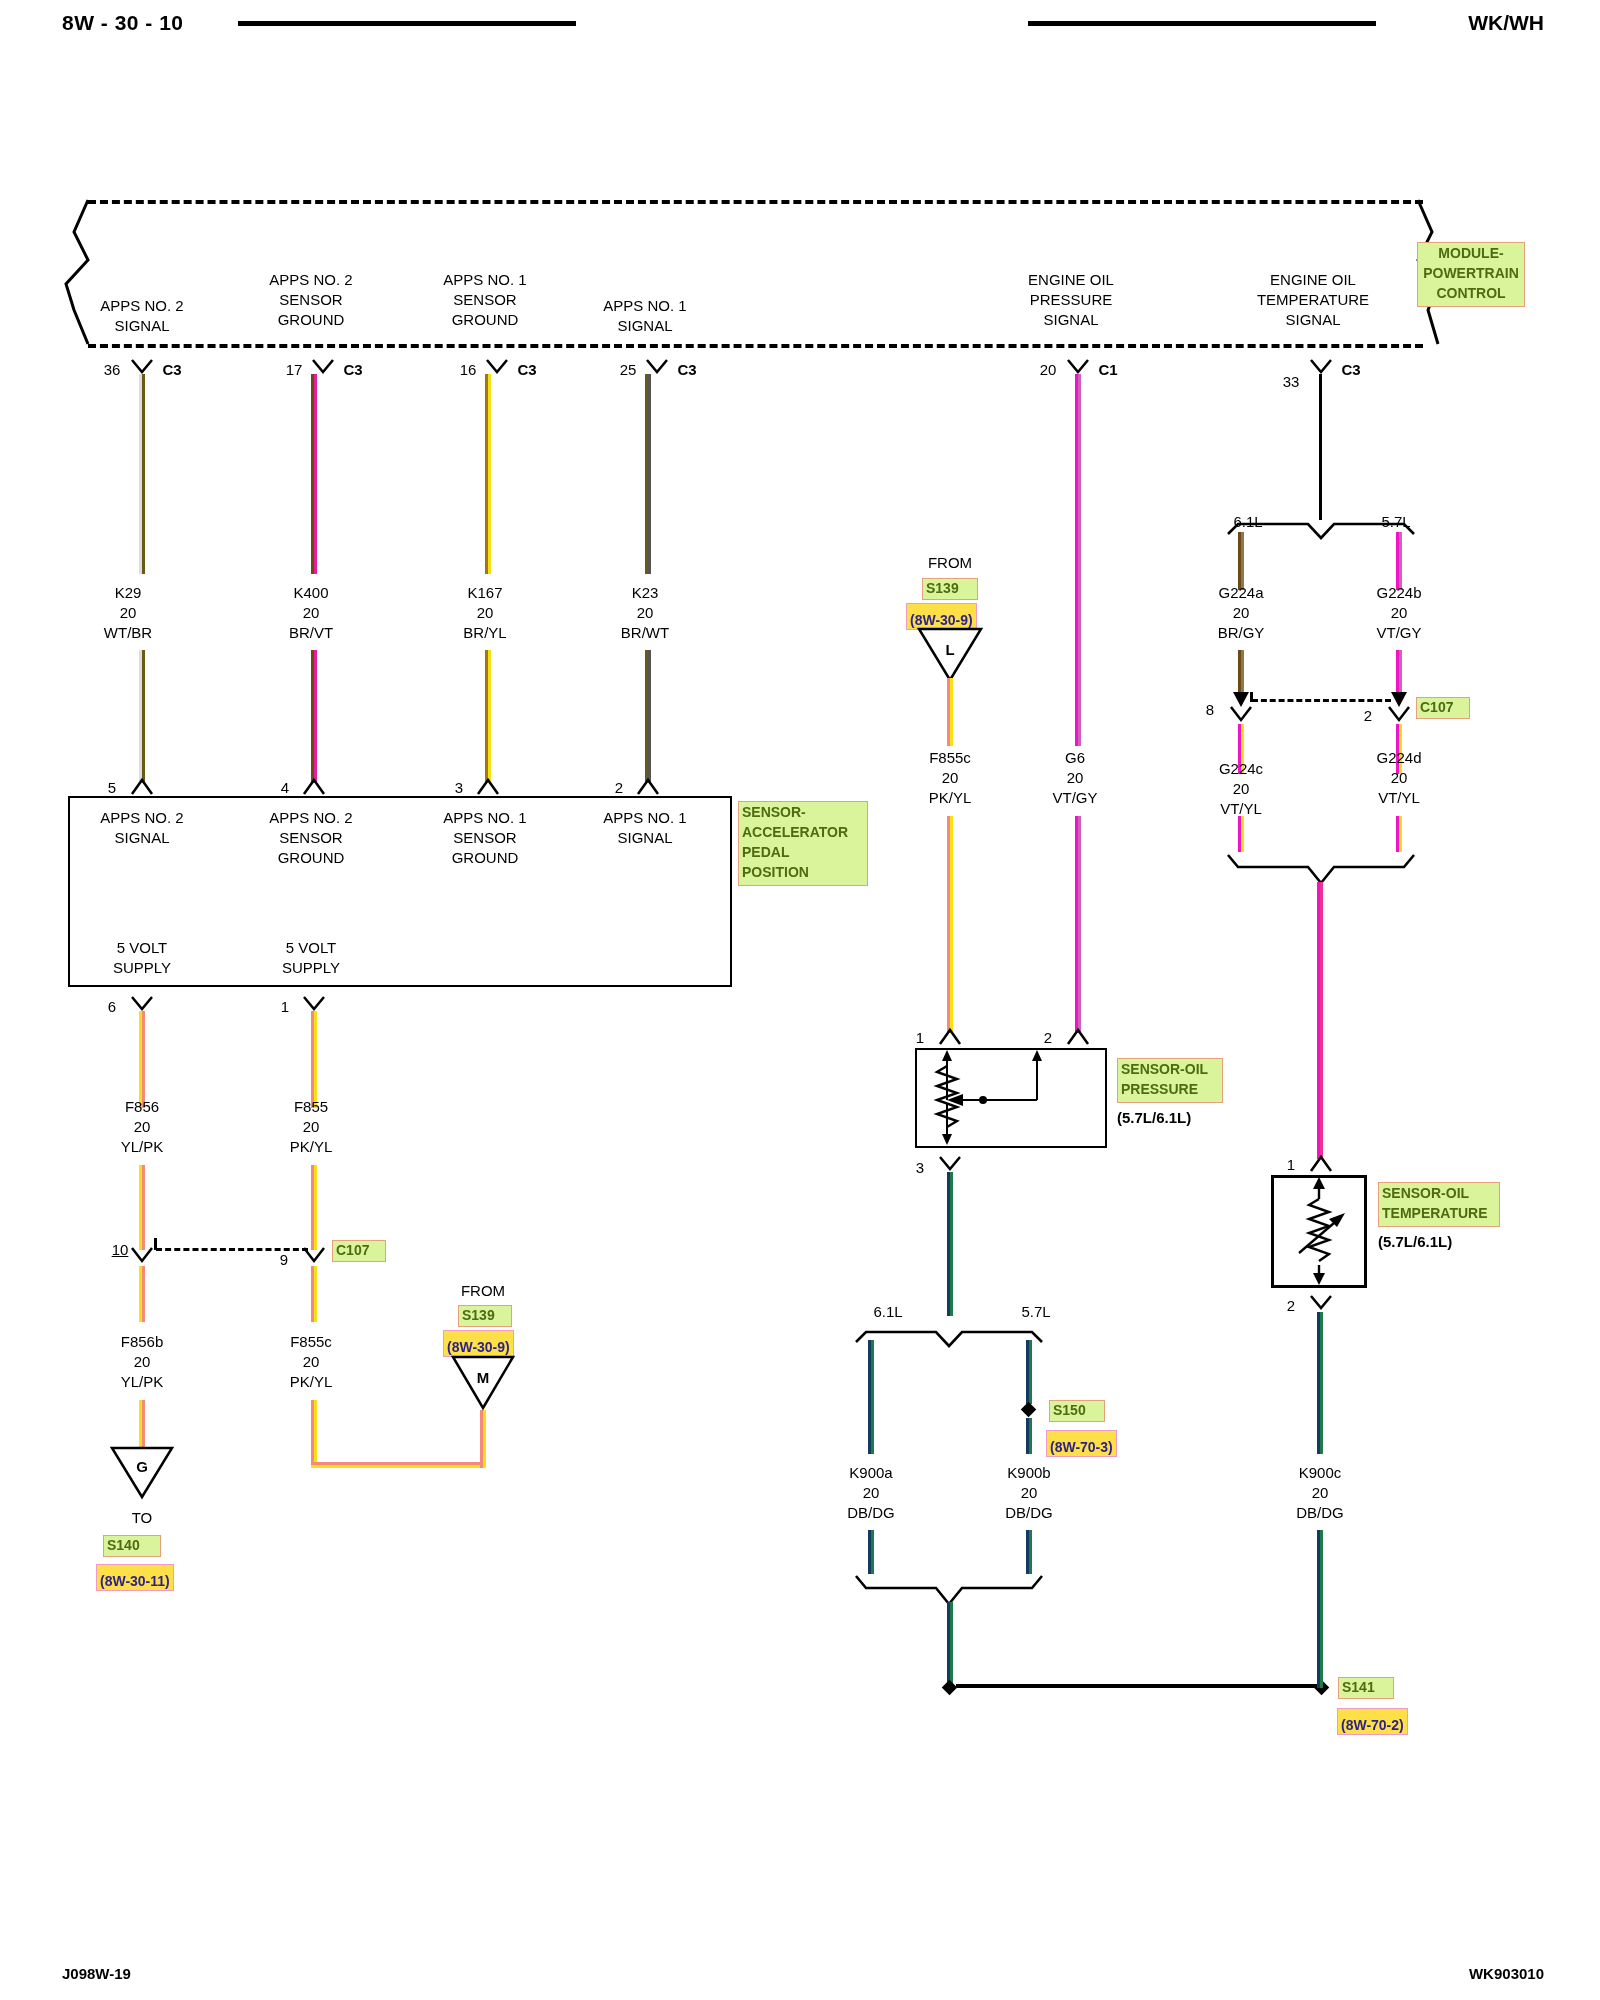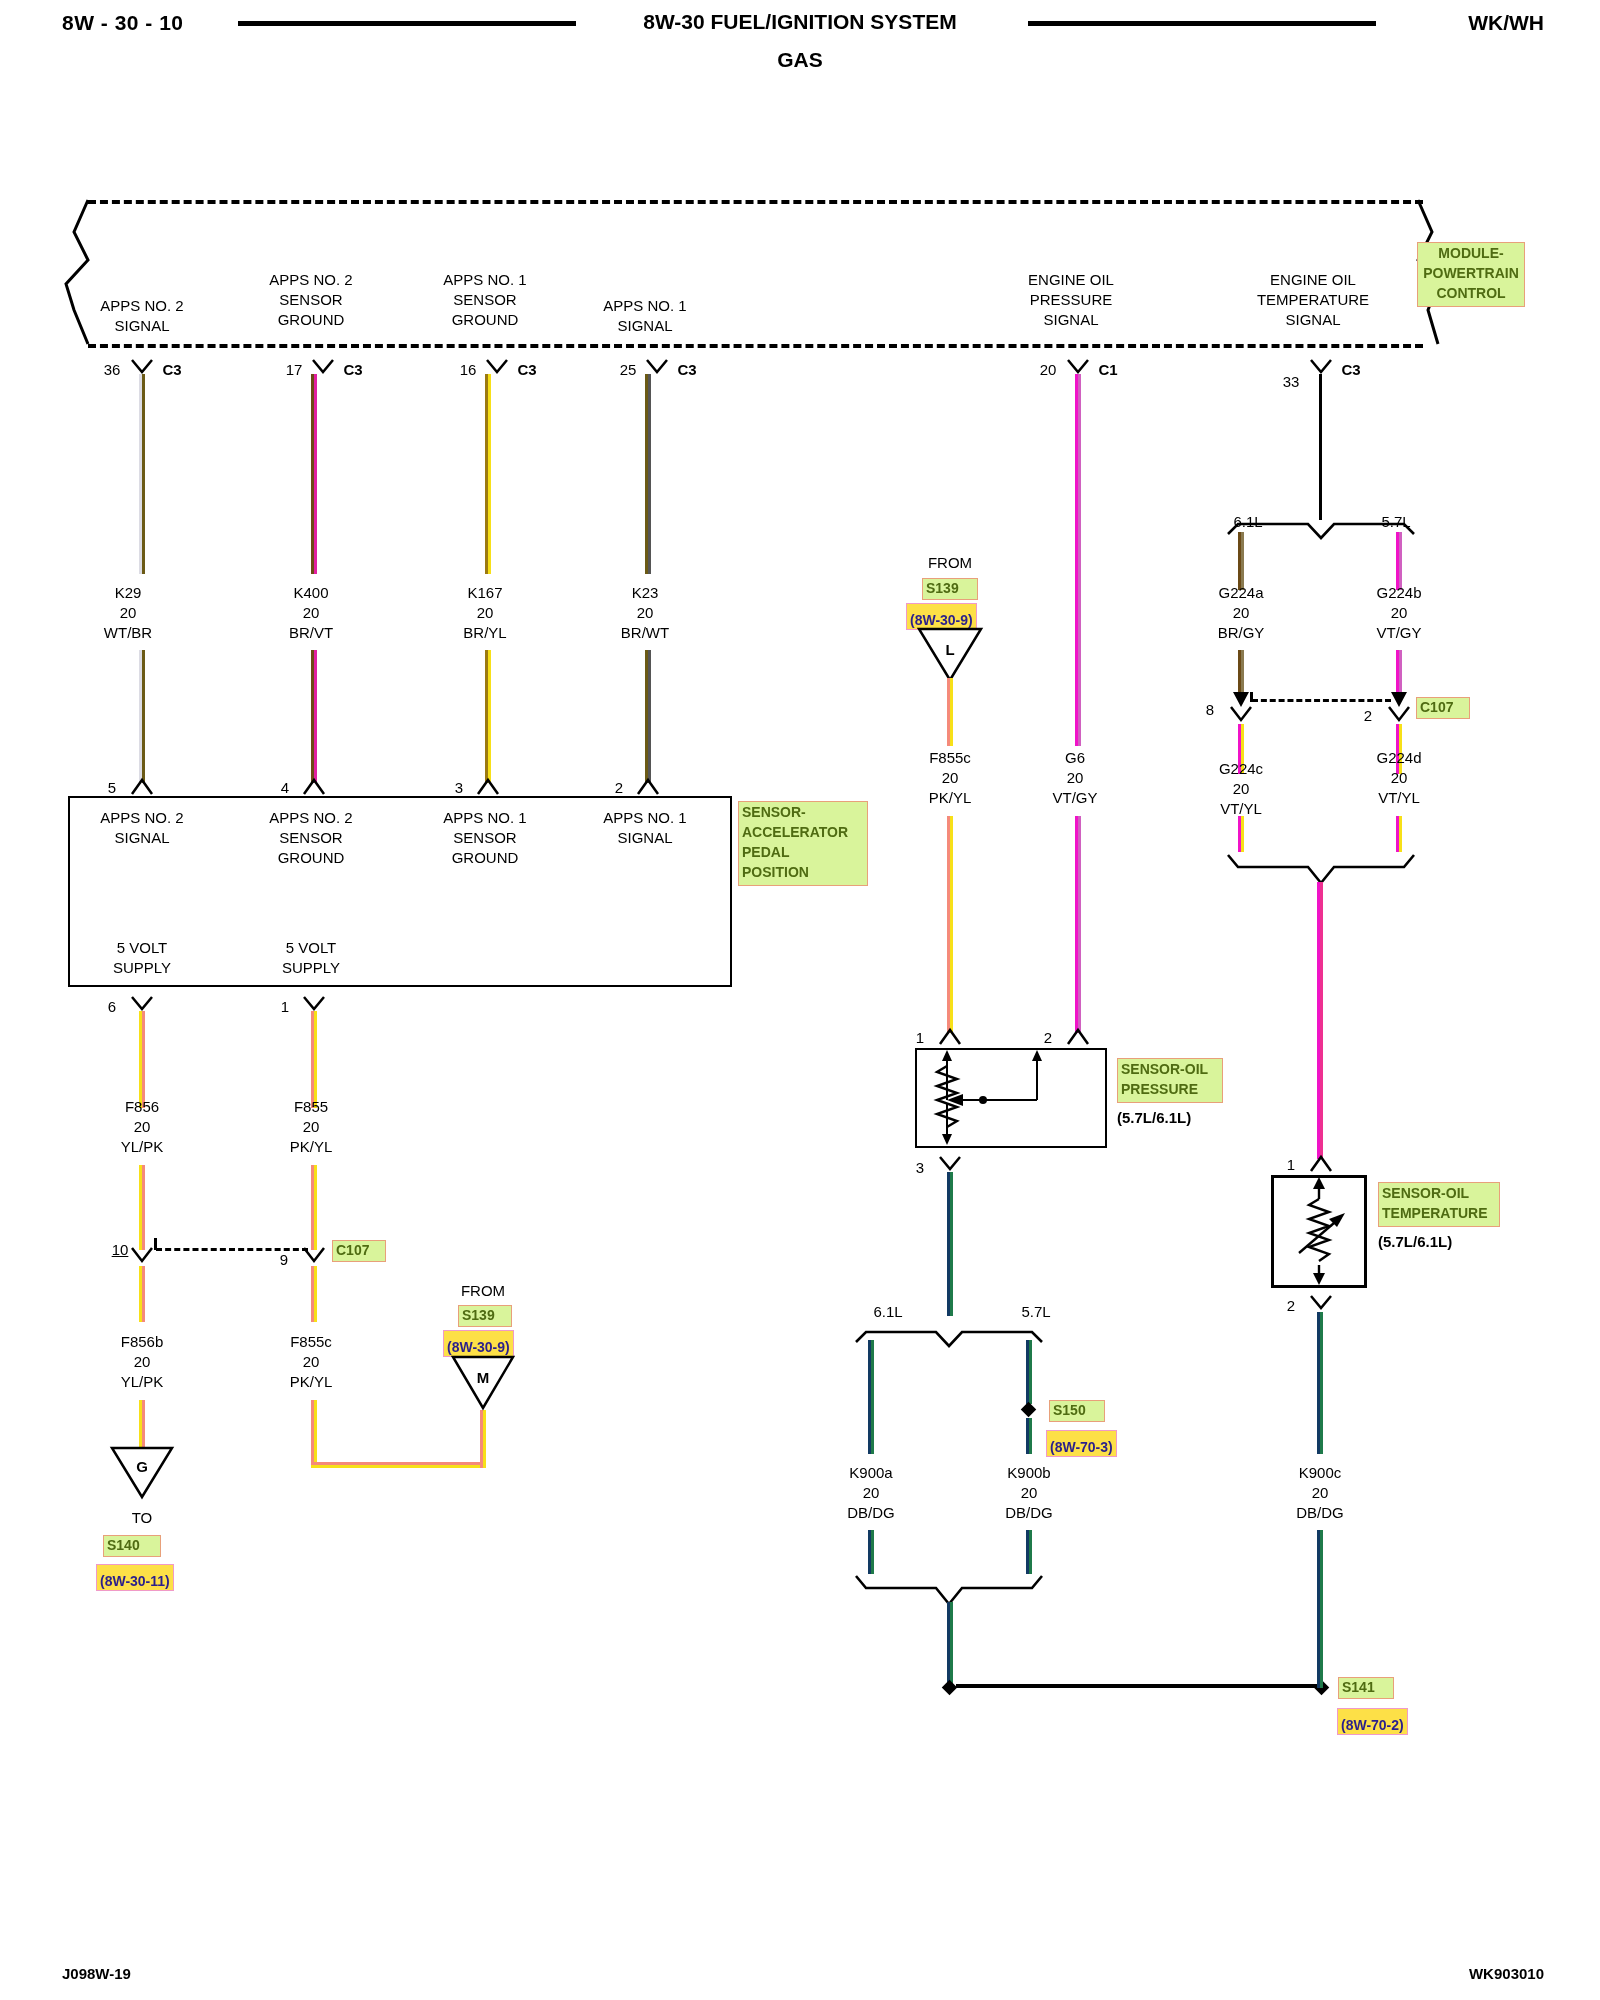--- a/index.html
+++ b/index.html
@@ -103,22 +103,20 @@
 
   svg { position:absolute; overflow: visible; }
 </style>
 </head>
 <body>
 
 <div id="page">
 
   <div class="hdr-txt" id="hdr-left">8W - 30 - 10</div>
   <div class="ln hdr-rule" id="hdr-rule-l"></div>
-  <div class="hdr-txt" id="hdr-title">8W-30 FUEL/IGNITION SYSTEM</div>
-  <div class="hdr-txt" id="hdr-sub">GAS</div>
   <div class="ln hdr-rule" id="hdr-rule-r"></div>
   <div class="hdr-txt" id="hdr-right">WK/WH</div>
 
   <div id="ftr-left">J098W-19</div>
   <div id="ftr-right">WK903010</div>
 
   <div class="dash-hz" style="left:88px; top:200px; width:1335px;"></div>
   <div class="dash-hz" style="left:88px; top:344px; width:1335px;"></div>
 
   <svg style="left:60px; top:198px; width:34px; height:150px;">

